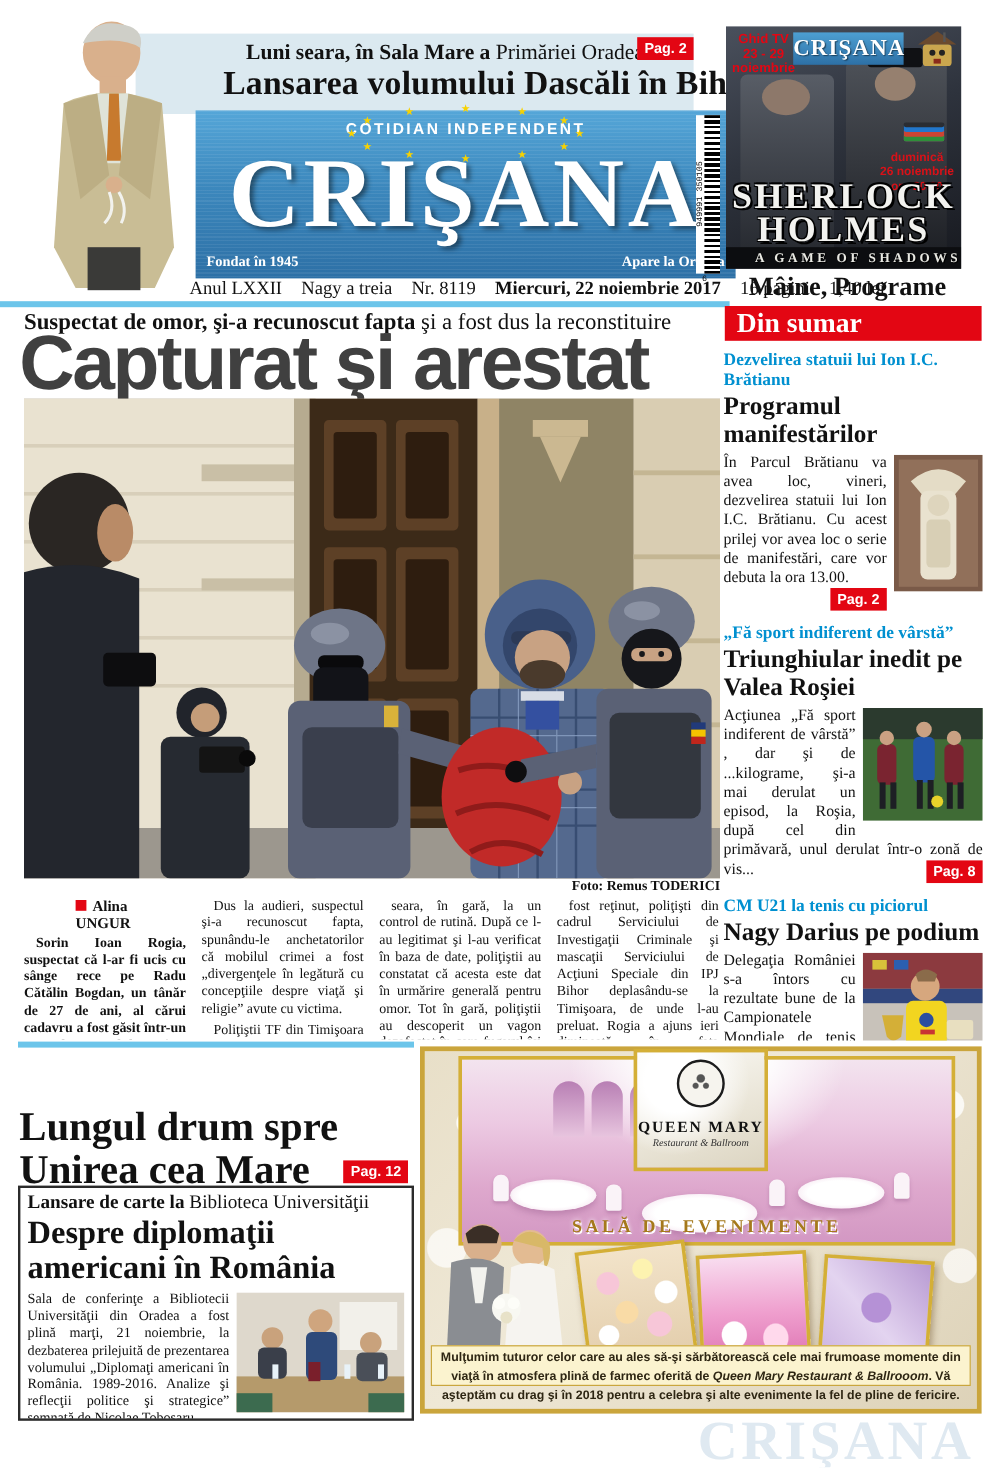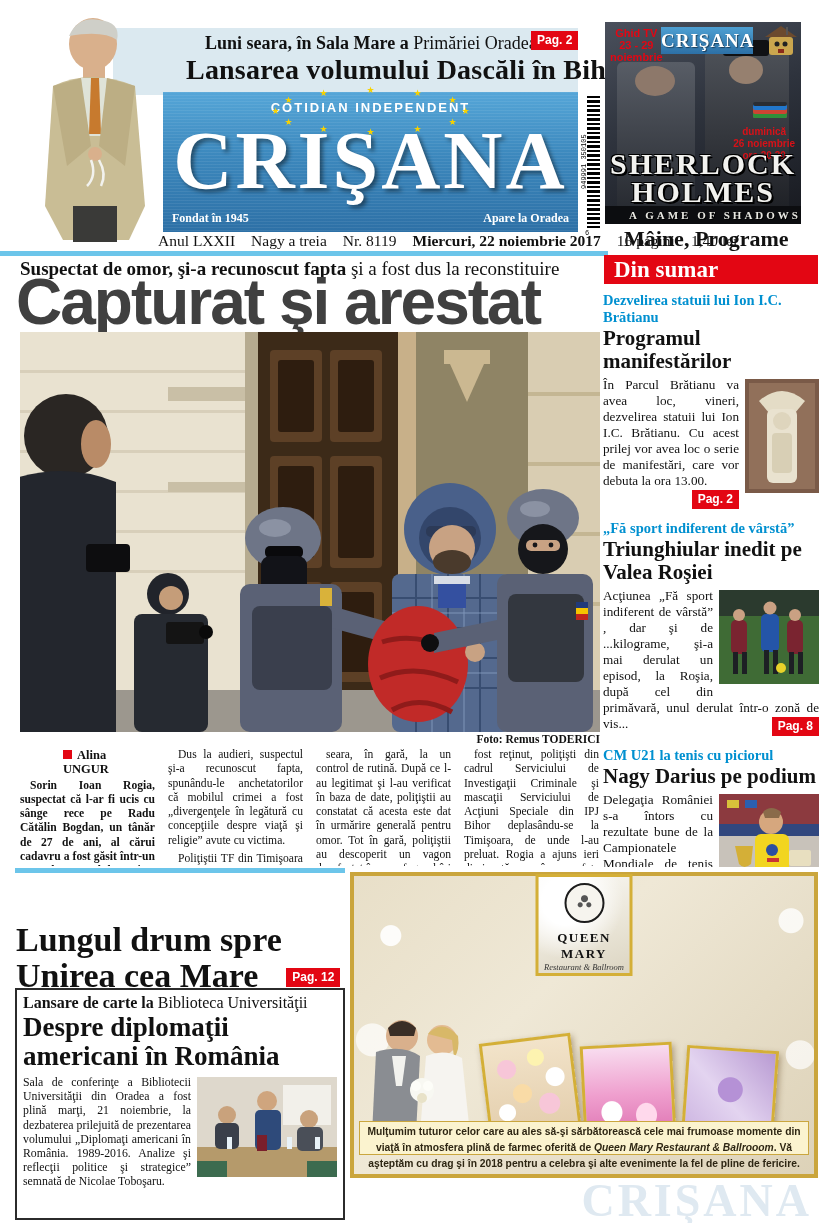--- a/index.html
+++ b/index.html
@@ -12,21 +12,21 @@
   #top-strip{left:113px;top:28px;width:465px;height:67px;background:#dbe9f0;}
   #top-kicker{left:205px;top:33px;font-size:18px;}
   #top-kicker b{font-weight:bold;}
   #top-badge{left:531px;top:31px;}
   #top-headline{left:186px;top:54px;font-size:28px;font-weight:bold;letter-spacing:.2px;}
   
   #man-photo{left:33px;top:16px;width:132px;height:226px;z-index:4;}
   
   #masthead{left:163px;top:92px;width:415px;height:140px;
     background:repeating-linear-gradient(180deg,rgba(255,255,255,.07) 0 1px,rgba(0,0,0,0) 1px 3px),
-               linear-gradient(180deg,#55a6d8 0%,#3c88bd 45%,#2d70a6 100%);}
+               linear-gradient(180deg,#55a6d8 0%,#3c88bd 45%,#2d70a6 100%);padding-left:35px;}
   #masthead-tagline{left:0;top:8px;width:100%;text-align:center;color:#fff;
     font:bold 13px "Liberation Sans",sans-serif;letter-spacing:2px;}
   #eu-stars{left:50%;top:16px;width:0;height:0;}
   .star{position:absolute;width:0;height:0;color:#f8d200;font-size:9px;}
   .star::before{content:"★";}
   #masthead-title{left:0;top:18px;width:100%;text-align:center;color:#fff;
     font-size:82px;font-weight:bold;letter-spacing:3px;line-height:1.25;
     text-shadow:3px 3px 4px rgba(0,0,0,.45);}
   #masthead-founded{left:9px;bottom:6px;color:#fff;font-weight:bold;font-size:12px;}
   #masthead-place{right:9px;bottom:6px;color:#fff;font-weight:bold;font-size:12px;}
@@ -81,21 +81,21 @@
   .s-headline{font-weight:bold;font-size:21px;line-height:23px;margin:1px 0 4px;}
   .s-body{font-size:13.2px;line-height:16px;text-align:justify;}
   .s-img{float:right;margin:2px 0 2px 6px;}
   .s-body .badge{float:right;margin-top:1px;}
   
   #cyan-line-2{left:15px;top:868px;width:330px;height:5px;background:#6cc5ea;}
   #centenary-kicker{left:16px;top:877px;width:335px;font-size:19px;line-height:23px;}
   #centenary-kicker b{font-weight:bold;}
   #centenary-headline{left:16px;top:922px;width:340px;font-size:34px;line-height:36px;font-weight:bold;}
   #centenary-headline .badge{vertical-align:6px;margin-left:28px;}
-  #book-box{left:15px;top:988px;width:330px;height:232px;border:2px solid #2b2b2b;
+  #book-box{left:15px;top:988px;width:330px;height:196px;border:2px solid #2b2b2b;
      box-sizing:border-box;padding:4px 6px;overflow:hidden;}
   #book-kicker{font-size:16px;}
   #book-kicker b{font-weight:bold;}
   #book-headline{font-size:27px;line-height:29px;font-weight:bold;margin:1px 0 4px;}
   #book-photo{float:right;width:140px;height:100px;margin:2px 0 2px 6px;}
   #book-body{font-size:11.8px;line-height:14.2px;text-align:justify;}
   
   #ad{left:350px;top:872px;width:468px;height:306px;box-sizing:border-box;
      border:4px solid #caa53c;
      background:
@@ -112,21 +112,21 @@
        linear-gradient(180deg,#f3e4ef 0%,#ecc9e2 35%,#dea8cd 70%,#d398c3 100%);overflow:hidden;}
   .arch{position:absolute;top:18px;width:26px;height:46px;border-radius:13px 13px 0 0;
      background:linear-gradient(180deg,#b87fb4,#e7c4de);}
   .table{position:absolute;width:72px;height:26px;border-radius:50%;
      background:radial-gradient(ellipse,#ffffff 0 55%,#f0d7e8 100%);box-shadow:0 3px 6px rgba(150,90,140,.45);}
   .chair{position:absolute;width:13px;height:22px;border-radius:6px 6px 2px 2px;background:#faf3f8;
      box-shadow:0 2px 3px rgba(150,90,140,.4);}
   #ad-banner{position:absolute;left:0;bottom:3px;width:100%;text-align:center;
      font:bold 15px "Liberation Serif",serif;letter-spacing:3px;color:#a5791b;
      text-shadow:1px 1px 0 #fff,0 0 4px #fff;}
-  #ad-logo{position:absolute;left:50%;top:-2px;transform:translateX(-50%);width:97px;height:102px;
+  #ad-logo{position:absolute;left:50%;top:-2px;transform:translateX(-50%);width:112px;height:102px;
      border:3px solid #d4af37;box-sizing:border-box;text-align:center;
      background:radial-gradient(circle at 30% 25%,#ffffff 0 25%,rgba(255,255,255,0) 60%),
                 linear-gradient(160deg,#fbfaf6 0%,#e9e4d6 60%,#dcd5c2 100%);}
   #ad-crest{display:inline-block;margin-top:6px;width:40px;height:40px;border:2px solid #1c1c1c;
      border-radius:50%;box-sizing:border-box;
      background:radial-gradient(circle at 50% 38%,#555 0 3px,transparent 4px),
                 radial-gradient(circle at 38% 55%,#555 0 2px,transparent 3px),
                 radial-gradient(circle at 62% 55%,#555 0 2px,transparent 3px),#f6f4ee;}
   #ad-brand{font:bold 13px "Liberation Serif",serif;letter-spacing:1.5px;color:#111;margin-top:3px;}
   #ad-brand-sub{font:italic 8.5px "Liberation Serif",serif;color:#333;}
@@ -499,20 +499,34 @@
             </g>
             <rect x="0" y="84" width="30" height="16" fill="#3c6b4f"></rect>
             <rect x="110" y="84" width="30" height="16" fill="#3c6b4f"></rect>
           </svg>
       </span><span>Sala de conferinţe a Bibliotecii Universităţii din Oradea a fost plină marţi, 21 noiembrie, la dezbaterea prilejuită de prezentarea volumului „Diplomaţi americani în România. 1989-2016. Analize şi reflecţii politice şi strategice” semnată de Nicolae Toboşaru.</span>
       
     </div>
   </div>
 
   <div class="abs" id="ad">
+    <div id="ad-photo">
+      <span class="arch" style="left:76px"></span>
+      <span class="arch" style="left:108px"></span>
+      <span class="arch" style="left:140px"></span>
+      <span class="arch" style="left:172px"></span>
+      <span class="table" style="left:40px;top:100px"></span>
+      <span class="table" style="left:150px;top:112px;width:96px;height:32px"></span>
+      <span class="table" style="left:280px;top:98px"></span>
+      <span class="chair" style="left:26px;top:96px"></span>
+      <span class="chair" style="left:120px;top:104px"></span>
+      <span class="chair" style="left:256px;top:100px"></span>
+      <span class="chair" style="left:360px;top:94px"></span>
+      <div id="ad-banner">SALĂ DE EVENIMENTE</div>
+    </div>
     <div id="ad-logo">
       <span id="ad-crest"></span>
       <div id="ad-brand">QUEEN MARY</div>
       <div id="ad-brand-sub">Restaurant &amp; Ballroom</div>
     </div>
     <div id="ad-couple">
       <svg width="128" height="128" viewBox="0 0 128 128">
           <circle cx="44" cy="30" r="16" fill="#d9b08c"></circle>
           <path d="M30 22 Q44 8 58 22 L56 30 L32 30 Z" fill="#3a2e26"></path>
           <path d="M18 46 Q44 38 62 50 L58 128 L14 128 Z" fill="#8a8d92"></path>

